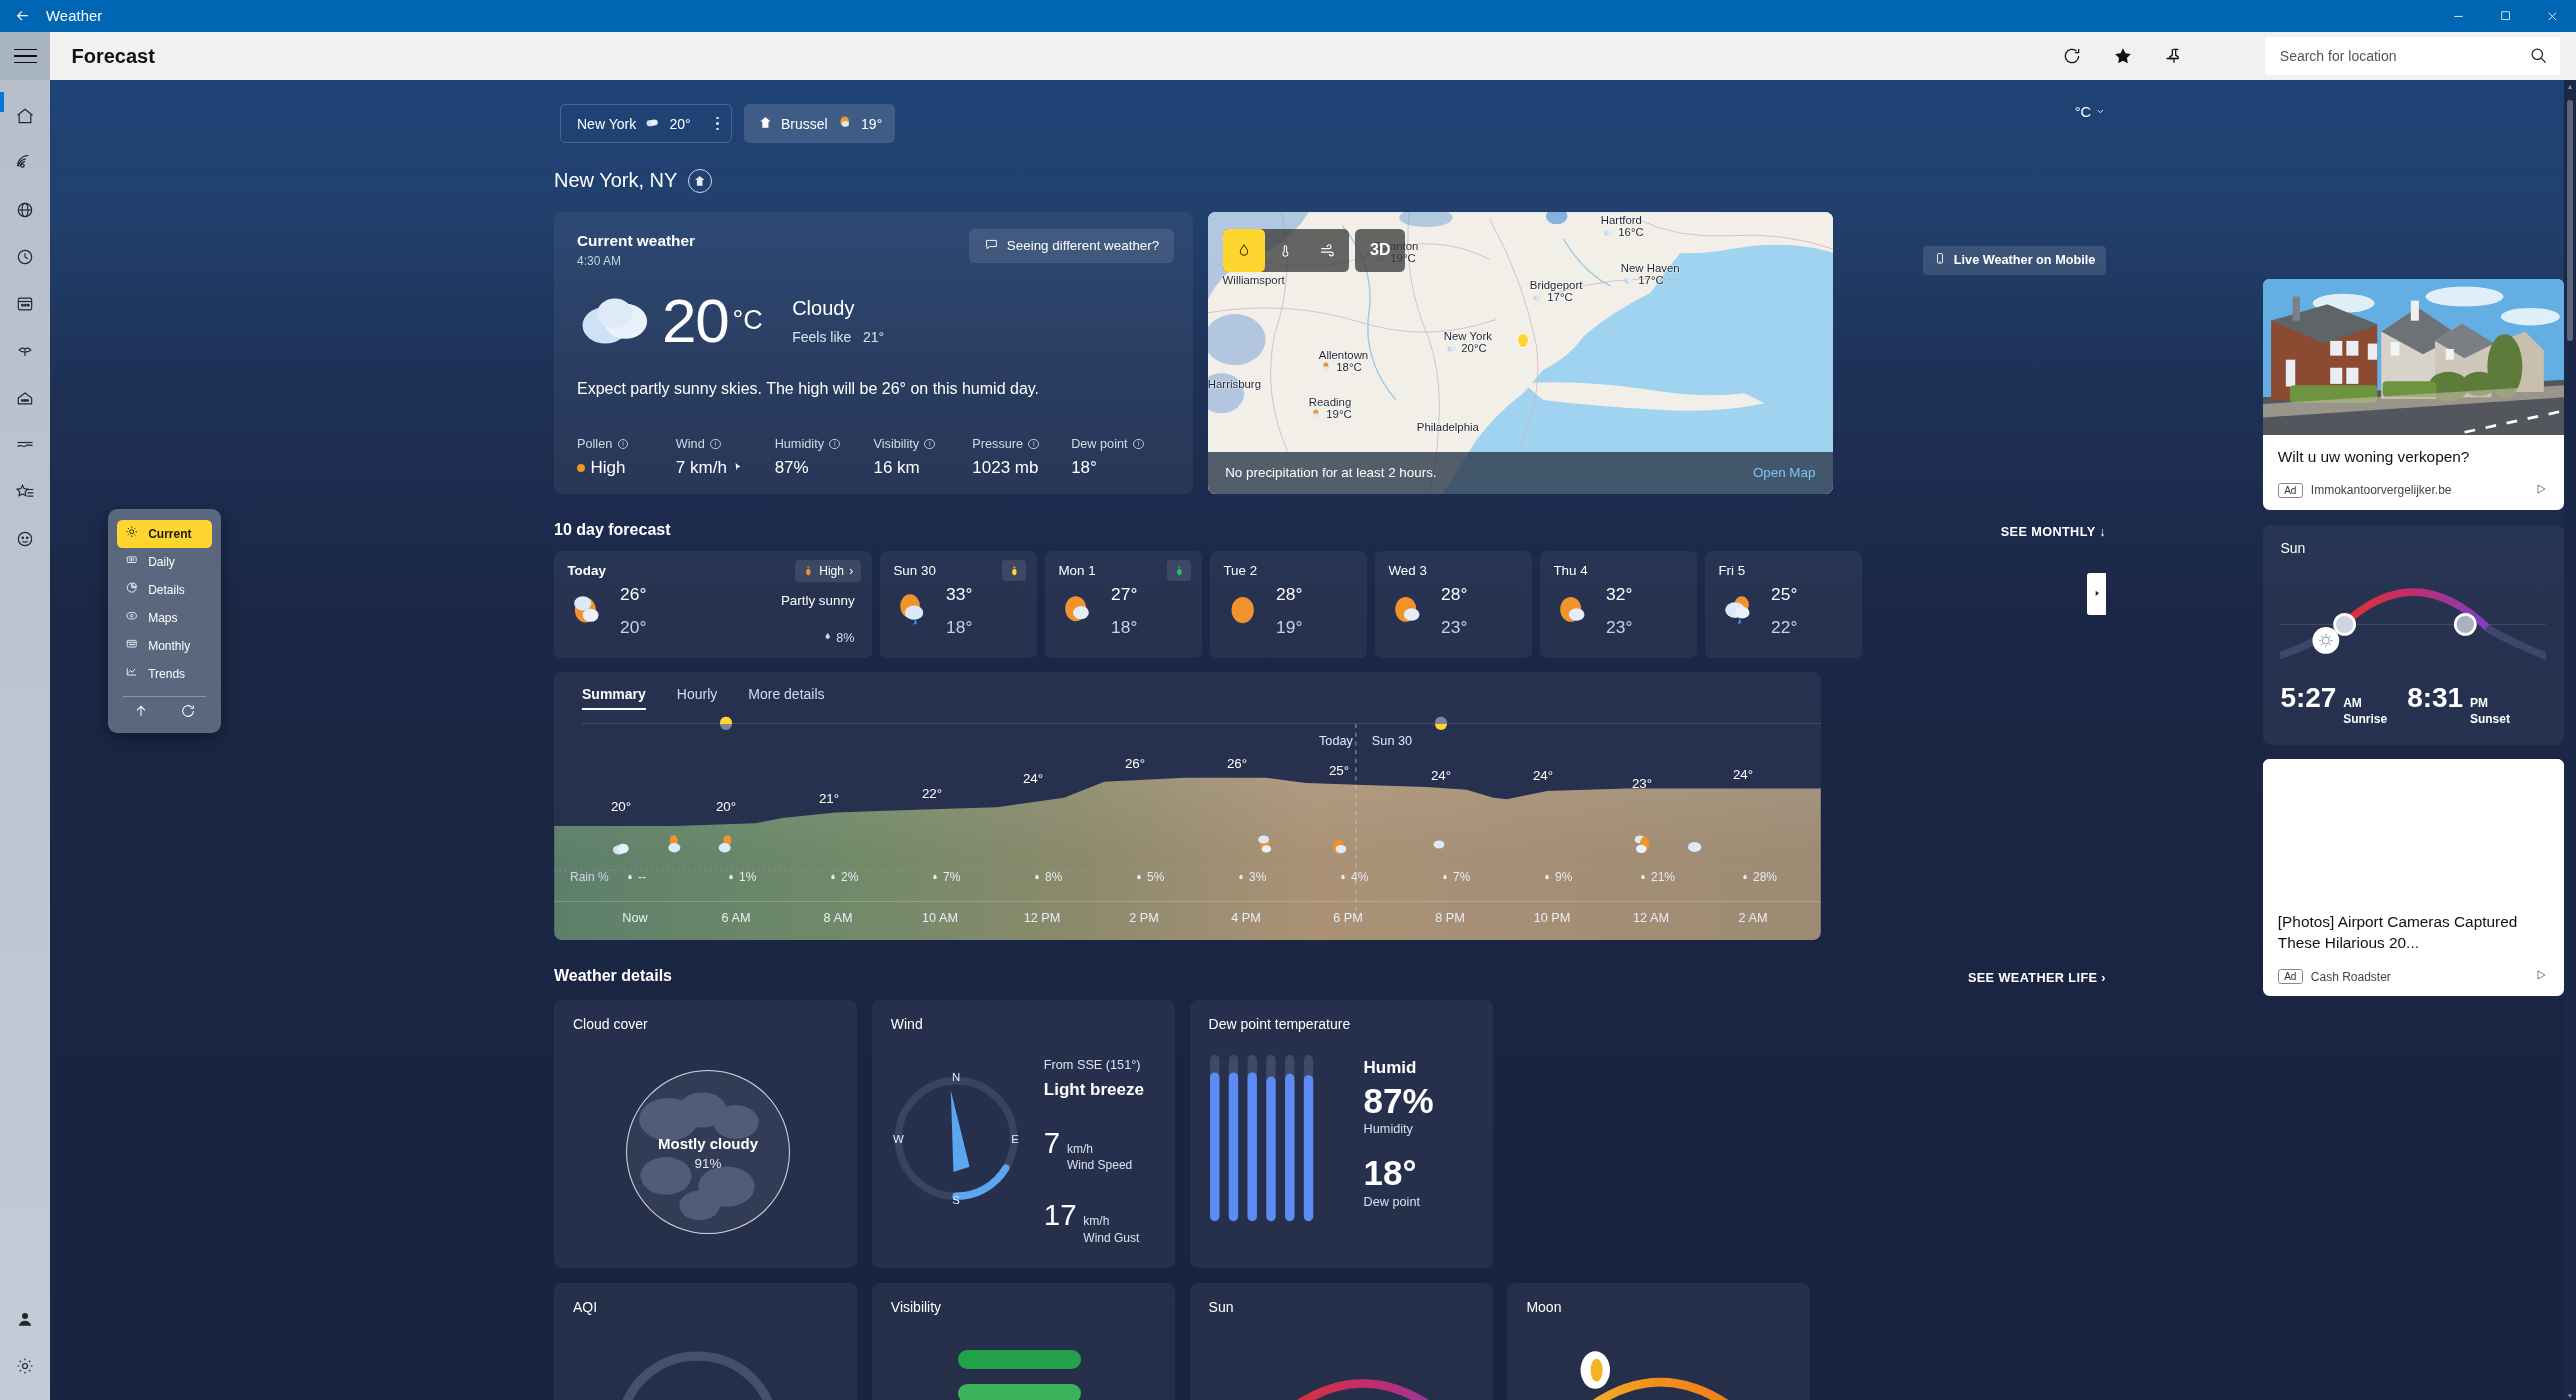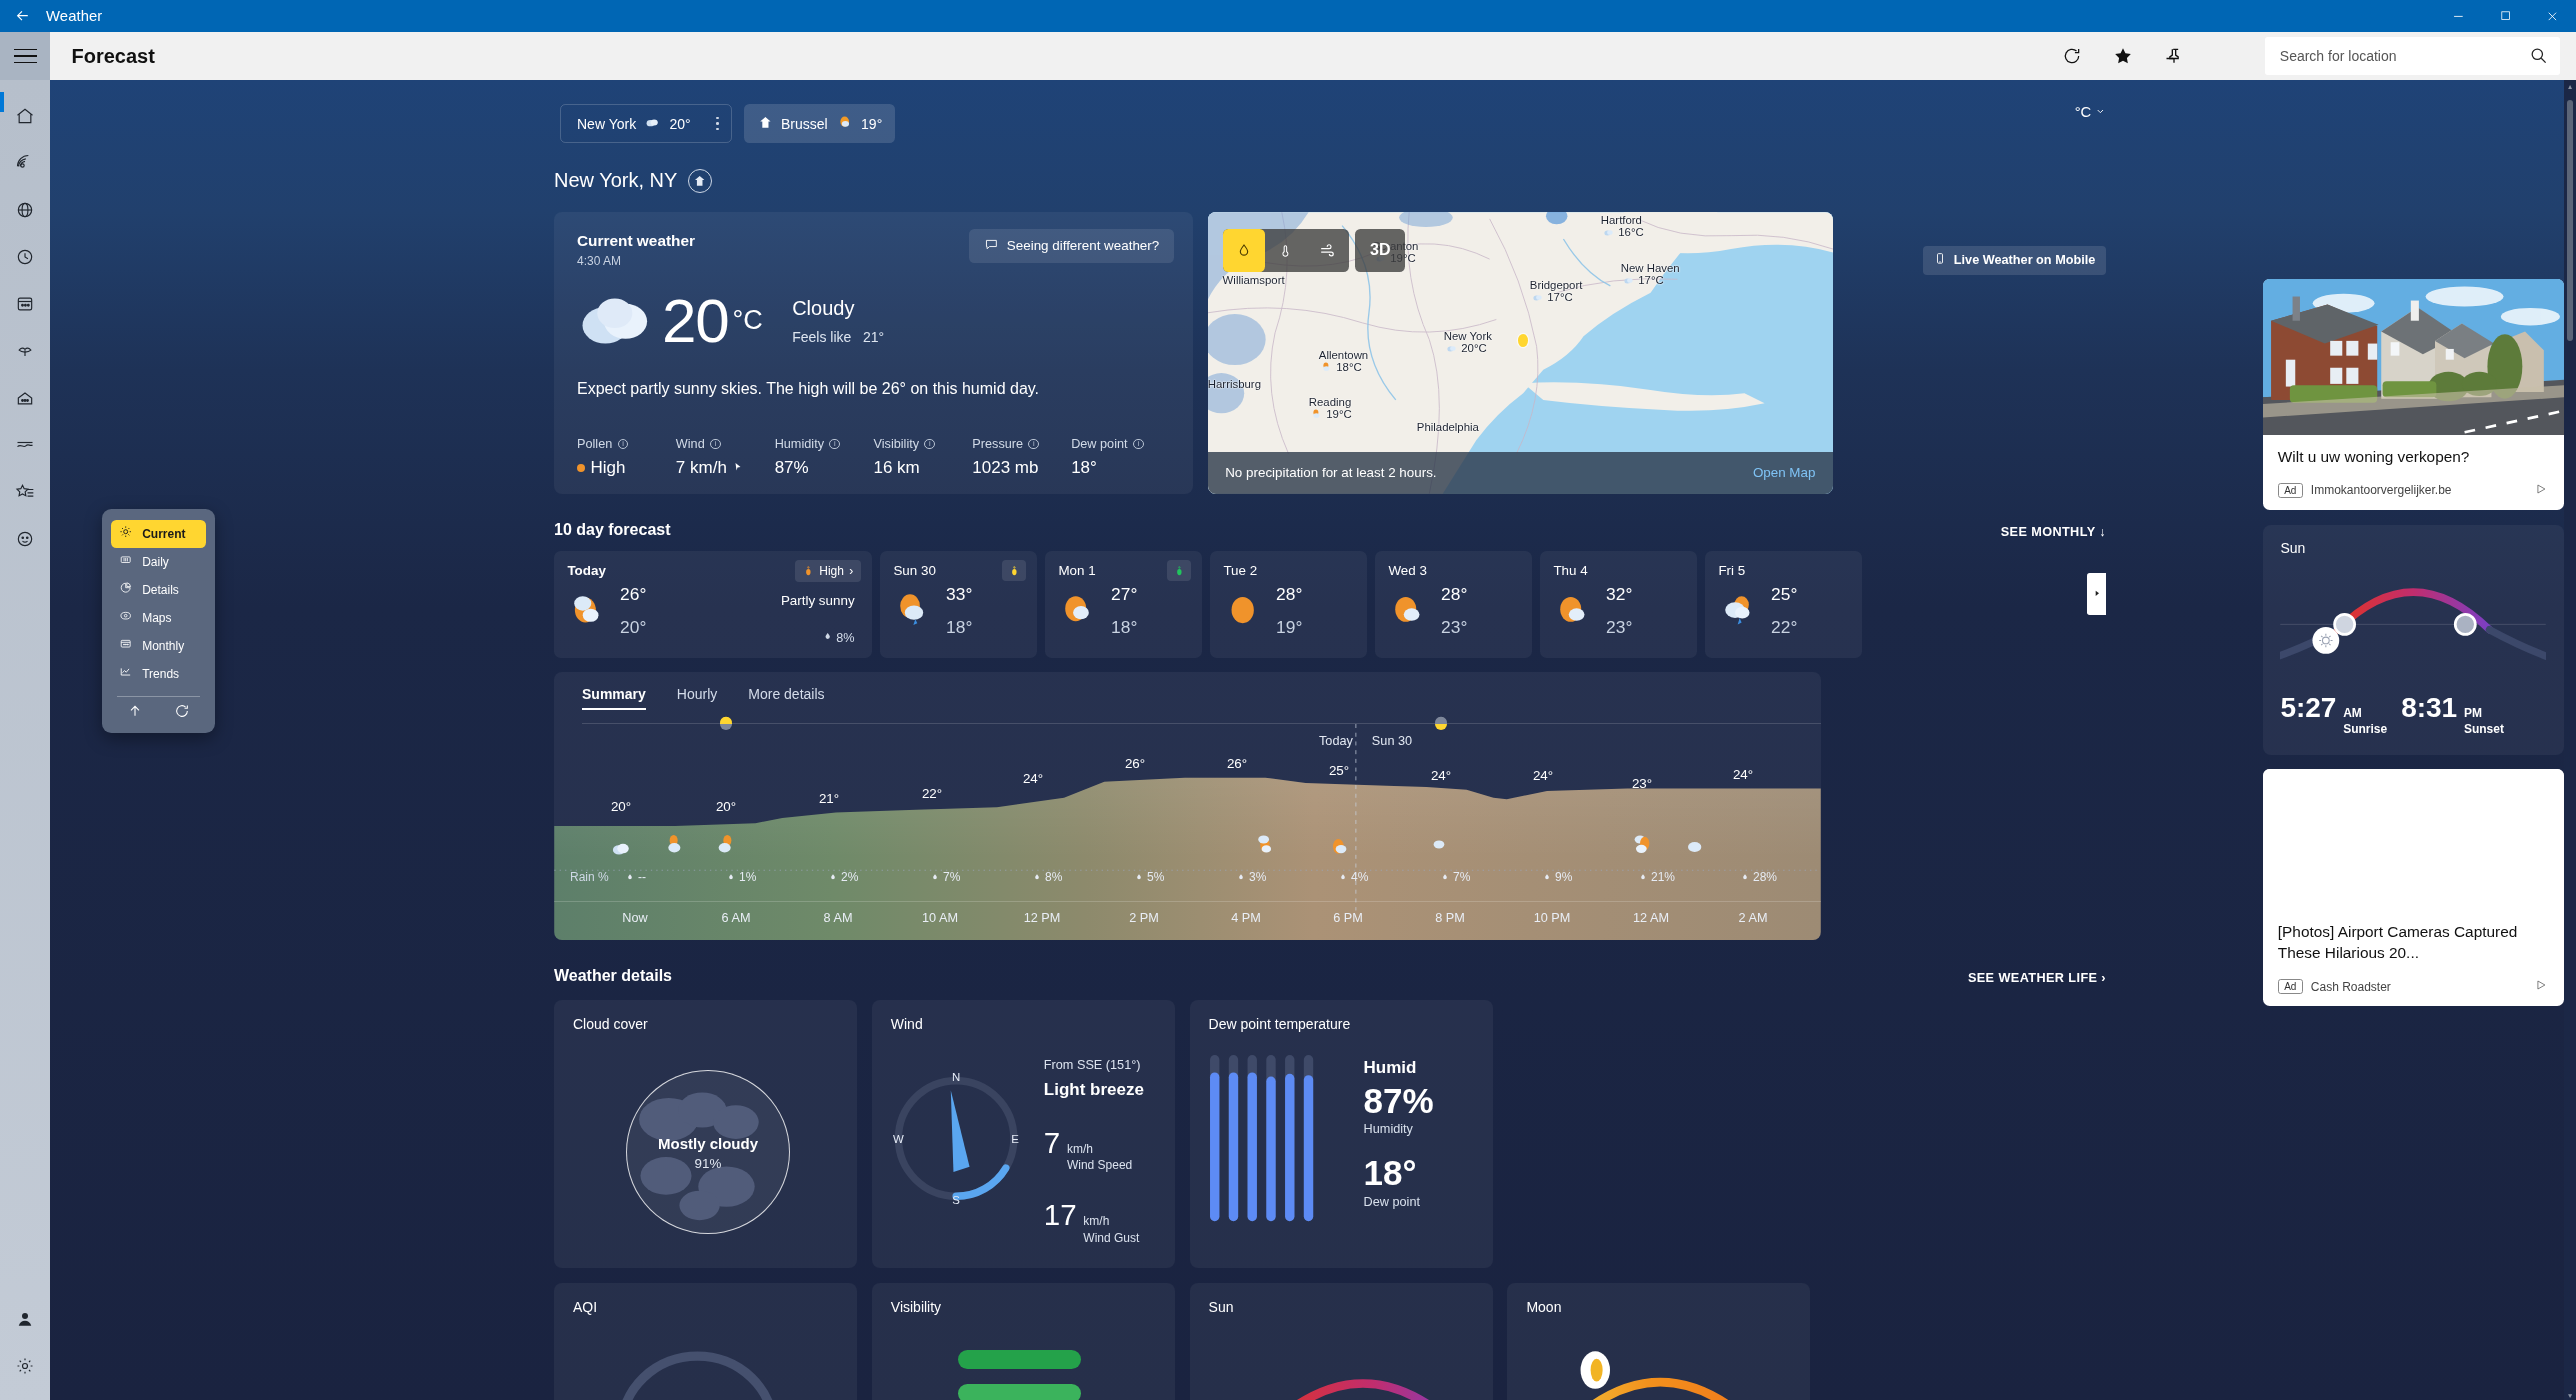--- a/index.html
+++ b/index.html
@@ -45,21 +45,21 @@
   
   .rail { width: 50px; background:linear-gradient(180deg,#b6bfcb 0%, #c3cbd6 100%); position:relative;
     display:flex; flex-direction:column; align-items:center; padding-top: 12px; flex:none; }
   .rail-sel { position:absolute; left:0; top:12px; width: 4px; height: 20px; background:#0078d7; }
   .rail-item { width: 50px; height: 47px; display:flex; align-items:center; justify-content:center;
     color:#20262e; }
   .rail-bottom { position:absolute; bottom: 12px; left:0; width:50px; }
 
   
   .flyout {
-    position:absolute; left: 52px; top: 429px; width: 113px; background: rgba(95,108,131,.92);
+    position:absolute; left: 58px; top: 429px; width: 113px; background: rgba(95,108,131,.92);
     border-radius: 9.4px; padding: 10.7px 9.4px 9.4px; z-index: 40;
     box-shadow: 0 5.4px 17.4px rgba(0,0,0,.35);
     text-align: right;
   }
   .fly-item { display:flex; align-items:center; gap: 9.4px; height: 28px; padding: 0 8px;
     border-radius: 5.4px; font-size: 12px; color:#fff; }
   .fly-item.active { background:#ffd630; color:#1a1a1a; font-weight:bold; }
   .fly-sep { height:0.7px; background: rgba(255,255,255,.3); margin: 8px 5.4px 6.7px; }
   .fly-actions { display:flex; justify-content:space-around; padding-bottom: 2.7px; }
 
@@ -202,21 +202,21 @@
   .rightbar { position:absolute; right: 12px; top: 199px; width: 301px; }
   .ad { background:#fff; border-radius: 6.7px; overflow:hidden; color:#111; margin-bottom: 14.8px; }
   .ad-img { height: 156px; background: linear-gradient(180deg,#57a6e0 0%,#8fc4e8 42%,#6d7d6a 60%,#8e9b8a 72%,#565a5e 100%);
     position:relative; overflow:hidden; }
   .ad-title { font-size: 15.4px; padding: 12px 14.8px 0; line-height: 1.35; }
   .ad-foot { display:flex; align-items:center; gap: 8px; padding: 14.8px 14.8px 12px; font-size: 12px; color:#444; }
   .ad-badge { border:0.7px solid #888; border-radius:2.7px; padding: 1.3px 5.4px; font-size: 10px; color:#333; }
   .ad-arrow { margin-left:auto; color:#555; }
   .sun-card { background: rgba(255,255,255,.055); border-radius: 8px; padding: 14.8px 17.4px 17.4px; margin-bottom: 14.8px; }
   .sun-card h4 { font-size: 14px; font-weight:normal; }
-  .sun-times { display:flex; gap: 14px; margin-top: 12px; }
+  .sun-times { display:flex; gap: 20px; margin-top: 2px; }
   .sun-t { display:flex; align-items:baseline; gap: 6.7px; }
   .sun-t .n { font-size: 28px; font-weight:bold; }
   .sun-t .m { font-size: 12px; font-weight:bold; line-height:1.35; }
   .ad2-blank { height: 141px; background:#fff; }
 </style>
 </head>
 <body>
 
 <div class="titlebar">
   <div class="tb-back">

